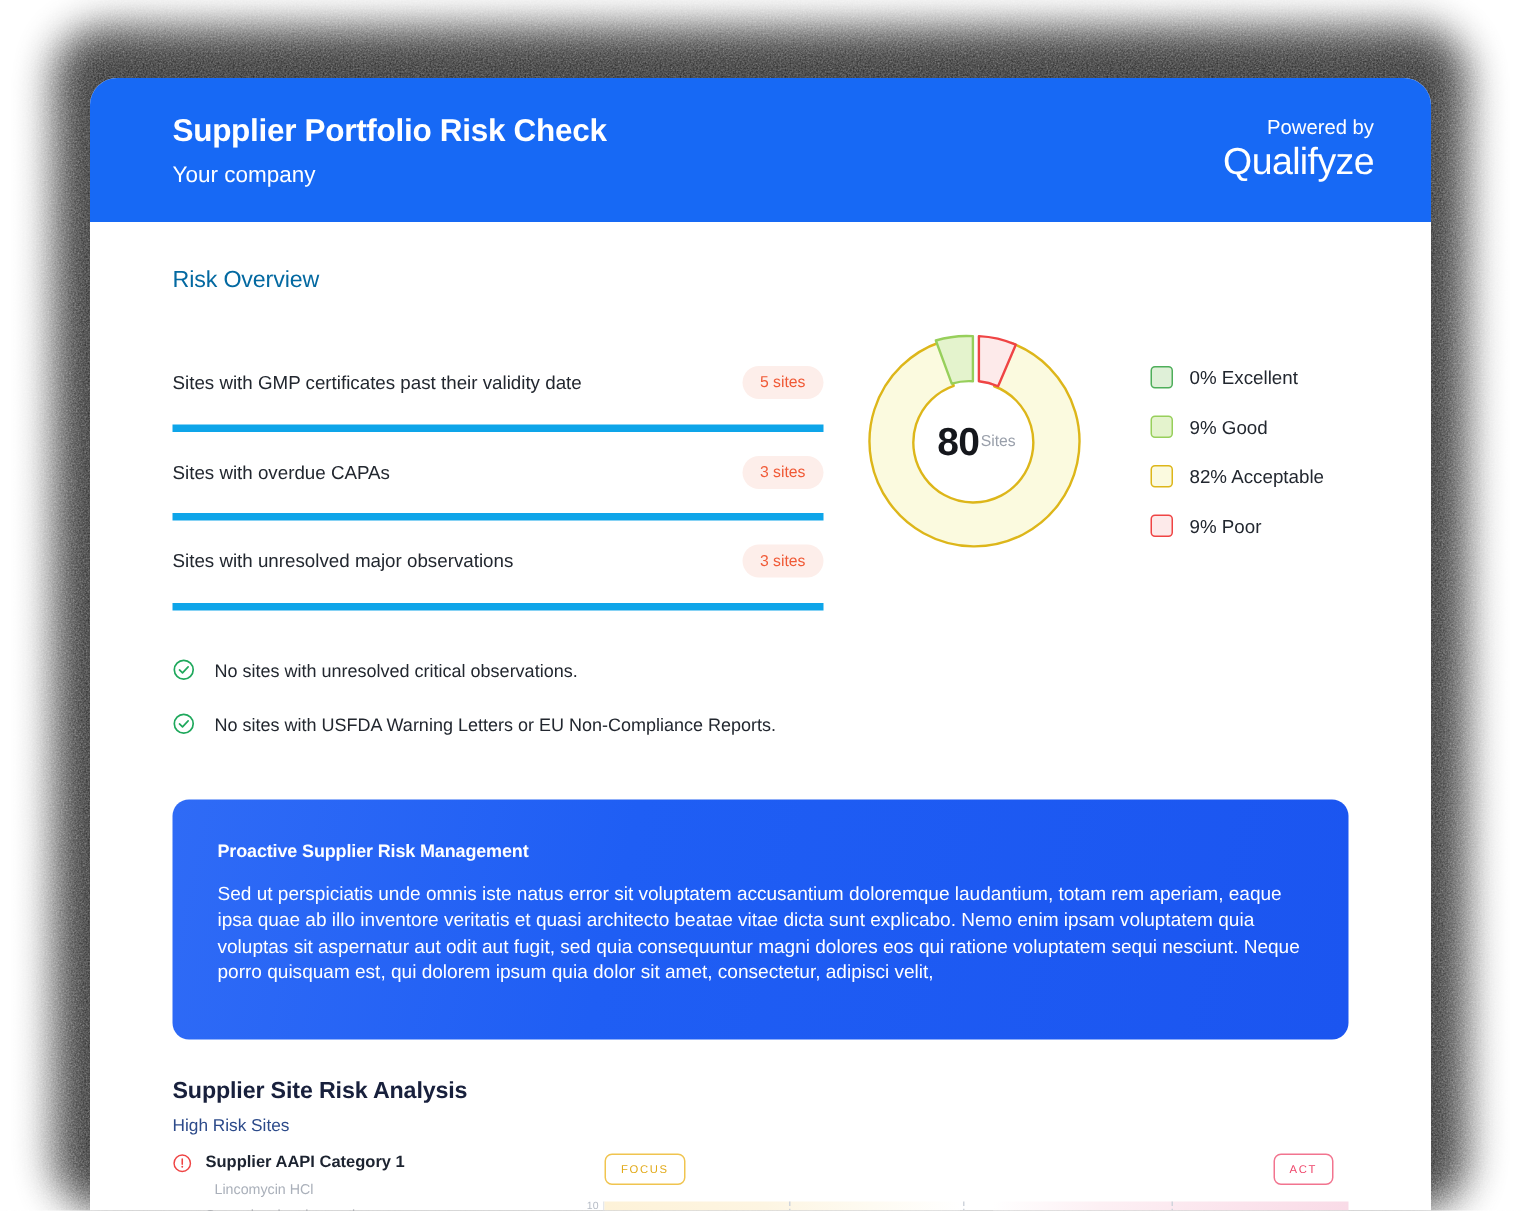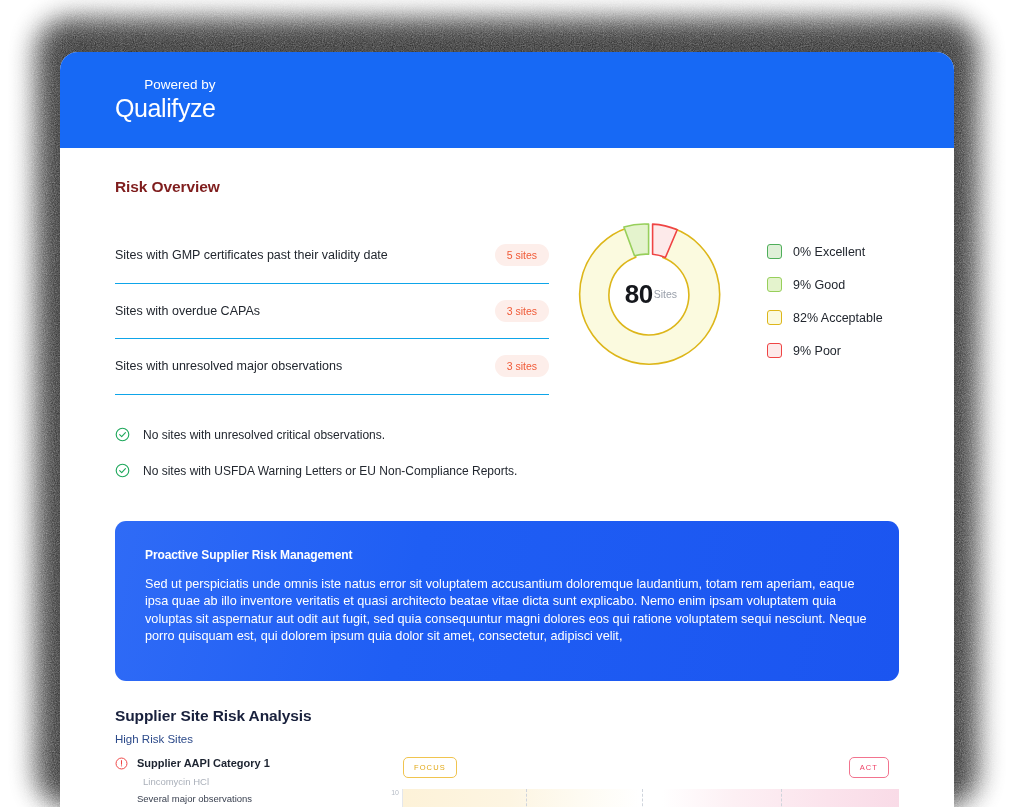--- a/index.html
+++ b/index.html
@@ -93,41 +93,41 @@
     color: #ffffff;
     font-size: 25px;
     letter-spacing: -0.4px;
   }
 
   
   .body {
     padding: 0 55px;
   }
   .section-title {
-    color: #7f1d1d;
+    color: #0369a1;
     font-size: 15.5px;
-    font-weight: bold;
+    font-weight: normal;
     margin-top: 30px;
     letter-spacing: -0.1px;
   }
 
   .overview {
     display: flex;
     margin-top: 14px;
   }
   .risk-list {
     width: 434px;
     flex: none;
   }
   .risk-row {
     height: 54.5px;
     display: flex;
     align-items: center;
     justify-content: space-between;
-    border-bottom: 1px solid #0ea5e9;
+    border-bottom: 5px solid #0ea5e9;
   }
   .risk-row:first-child { margin-top: 18px; }
   .risk-label {
     color: #22272f;
     font-size: 12.5px;
   }
   .pill {
     background: #fdeeea;
     color: #f05a37;
     font-size: 10.5px;
@@ -343,20 +343,24 @@
       <feTurbulence type="fractalNoise" baseFrequency="0.9" numOctaves="3" stitchTiles="stitch"></feTurbulence>
       <feColorMatrix type="saturate" values="0"></feColorMatrix>
     </filter>
     <rect width="1014" height="807" filter="url(#grain)"></rect>
   </svg>
 </div>
 
 <div class="card">
 
   <div class="header">
+    <div class="header-left">
+      <div class="header-title">Supplier Portfolio Risk Check</div>
+      <div class="header-sub">Your company</div>
+    </div>
     <div class="header-right">
       <div class="powered-by">Powered by</div>
       <div class="brand">Qualifyze</div>
     </div>
   </div>
 
   <div class="body">
 
     <div class="section-title">Risk Overview</div>
 

